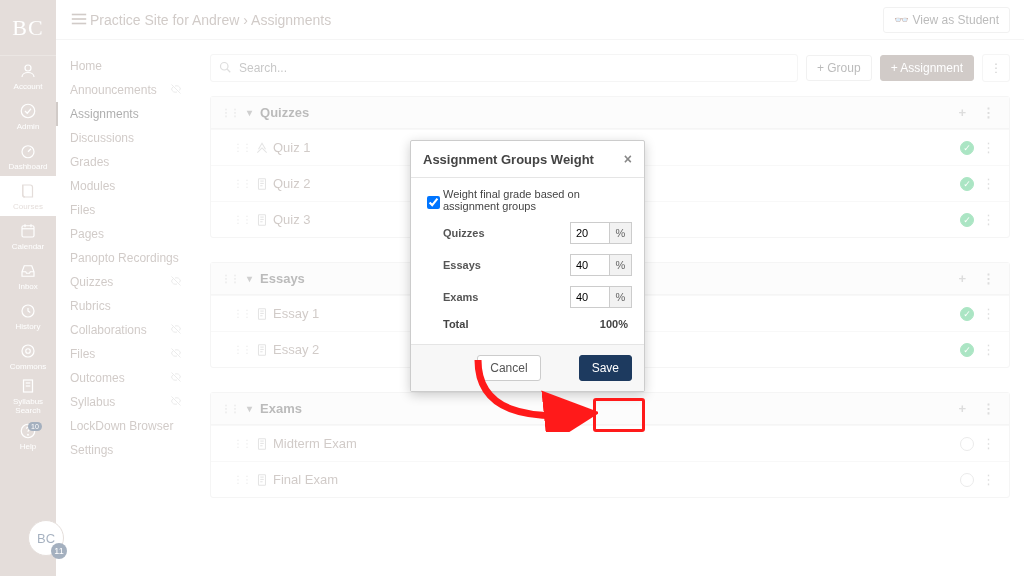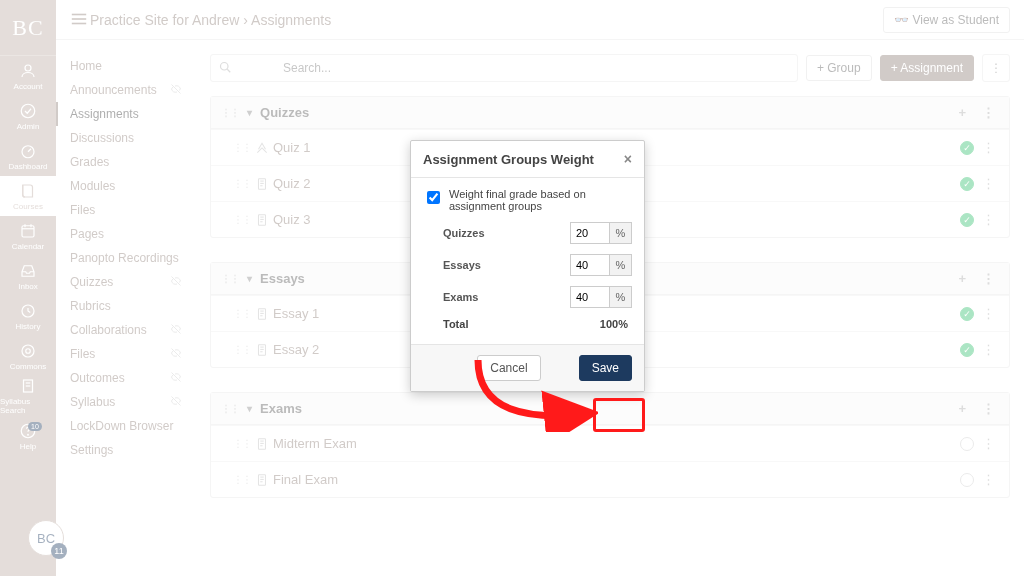--- a/index.html
+++ b/index.html
@@ -4,21 +4,21 @@
 <style>
   * { box-sizing: border-box; font-family: "Helvetica Neue", Arial, sans-serif; }
   html, body { margin:0; padding:0; width:1024px; height:576px; overflow:hidden; background:#fff; }
   body { position:relative; font-size:12px; color:#4d4d4d; }
 
   .scrim { position:absolute; inset:0; background:rgba(255,255,255,0.6); pointer-events:none; z-index:5; }
 
   
   .gnav { position:absolute; left:0; top:0; bottom:0; width:56px; background:#bcaba3; display:flex; flex-direction:column; align-items:center; color:#fff; }
   .gnav .logo { width:56px; height:56px; display:flex; align-items:center; justify-content:center; font-family:"Times New Roman",serif; font-size:22px; letter-spacing:1px; border-bottom:1px solid rgba(255,255,255,0.25); }
-  .gnav .gitem { width:56px; height:40px; display:flex; flex-direction:column; align-items:center; justify-content:center; font-size:8px; cursor:pointer; }
+  .gnav .gitem { width:56px; height:40px; display:flex; flex-direction:column; align-items:center; justify-content:center; font-size:8px; cursor:pointer;text-align:center; }
   .gnav .gitem .gi-icon { width:18px; height:18px; margin-bottom:2px; display:flex; align-items:center; justify-content:center; }
   .gnav .gitem.active { background:#fff; color:#bcaba3; }
   .gnav .gitem .gi-icon svg { stroke:currentColor; fill:none; }
 
   
   .header { position:absolute; left:56px; right:0; top:0; height:40px; display:flex; align-items:center; padding:0 14px; border-bottom:1px solid #e5e5e5; }
   .hamburger { width:20px; height:20px; color:#8c7d76; cursor:pointer; }
   .crumbs { color:#8c7d76; font-size:14px; }
   .crumbs a { color:#8c7d76; text-decoration:none; }
   .btn { border:1px solid #ddd; background:#fff; padding:5px 10px; border-radius:3px; font-size:12px; cursor:pointer; color:#555; }
@@ -28,21 +28,21 @@
   
   .cnav { position:absolute; left:56px; top:40px; bottom:0; width:140px; padding:14px 0; }
   .cnav .citem { padding:5px 14px; font-size:12px; color:#8c7d76; cursor:pointer; display:flex; align-items:flex-start; justify-content:space-between; }
   .cnav .citem.active { color:#333; font-weight:500; border-left:2px solid #8c7d76; padding-left:12px; }
   .cnav .citem .hidden-icon { color:#ccc; font-size:11px; }
 
   
   .content { position:absolute; left:196px; right:0; top:40px; bottom:0; padding:14px 14px; overflow:auto; }
   .topbar { display:flex; align-items:center; margin-bottom:14px; gap:8px; }
   .search { flex:1; border:1px solid #e5e5e5; border-radius:3px; display:flex; align-items:center; padding:0 8px; height:28px; color:#999; gap:6px; }
-  .search input { border:0; outline:0; flex:1; font-size:12px; color:#15803d; background:transparent;margin-left:44px; }
+  .search input { border:0; outline:0; flex:1; font-size:12px; color:#15803d; background:transparent; }
   .iconbtn { width:28px; height:28px; border:1px solid #e5e5e5; border-radius:3px; display:flex; align-items:center; justify-content:center; color:#888; cursor:pointer; }
 
   .group { border:1px solid #e5e5e5; border-radius:3px; margin-bottom:24px; }
   .ghdr { display:flex; align-items:center; padding:8px 10px; background:#f7f7f7; border-bottom:1px solid #e5e5e5; gap:8px; font-size:13px; font-weight:600; color:#555; }
   .ghdr .grip, .row .grip { color:#ccc; cursor:grab; font-size:10px; letter-spacing:-1px; }
   .ghdr .caret { color:#888; font-size:10px; }
   .row { display:flex; align-items:center; padding:10px 10px 10px 22px; border-top:1px solid #eee; gap:4px; font-size:13px; color:#555; }
   .row:first-of-type { border-top:0; }
   .row .itype { color:#bbb; width:14px; display:inline-flex; justify-content:center; }
   .row .ilink { color:#8c7d76; cursor:pointer; }
@@ -50,21 +50,21 @@
   .row .pub.on { background:#2fbf6b; color:#fff; border:1px solid #2fbf6b; }
   .row .pub.off { background:#fff; color:#bbb; border:1px solid #ccc; }
   .row .kebab, .ghdr .kebab { color:#aaa; cursor:pointer; padding:0 4px; }
   .ghdr .plus { color:#aaa; cursor:pointer; padding:0 4px; margin-left:auto; }
 
   
   .modal { position:absolute; z-index:10; left:410px; top:140px; width:235px; background:#fff; border:1px solid #ccc; border-radius:2px; box-shadow:0 3px 12px rgba(0,0,0,0.2); }
   .mhdr { display:flex; align-items:center; justify-content:space-between; padding:10px 12px; border-bottom:1px solid #e5e5e5; font-size:13px; font-weight:600; color:#444; }
   .mhdr .close { color:#888; cursor:pointer; font-size:14px; }
   .mbody { padding:10px 12px; font-size:11px; color:#444; }
-  .chkrow { display:flex; align-items:flex-start; gap:6px; margin-bottom:6px; }
+  .chkrow { display:flex; align-items:flex-end; margin-bottom:6px; }
   .wrow { display:flex; align-items:center; margin:10px 0 10px 20px; }
   .wrow .wlabel { flex:1; font-weight:600; color:#555; }
   .wrow input { width:40px; height:22px; border:1px solid #ccc; padding:0 5px; font-size:11px; }
   .wrow .pct { width:22px; height:22px; display:flex; align-items:center; justify-content:center; background:#f2f2f2; border:1px solid #ccc; border-left:0; font-size:11px; color:#666; }
   .wtotal { display:flex; margin:10px 0 4px 20px; font-weight:700; color:#444; }
   .wtotal .tval { margin-left:auto; margin-right:4px; }
   .mftr { display:flex; justify-content:flex-end; gap:6px; padding:10px 12px; border-top:1px solid #e5e5e5; background:#f7f7f7; }
   .mbtn { padding:5px 12px; border-radius:3px; font-size:12px; cursor:pointer;margin-left:32px; }
   .mbtn.cancel { background:#fff; border:1px solid #ccc; color:#555; }
   .mbtn.save { background:#1d3a5f; border:1px solid #1d3a5f; color:#fff; }

